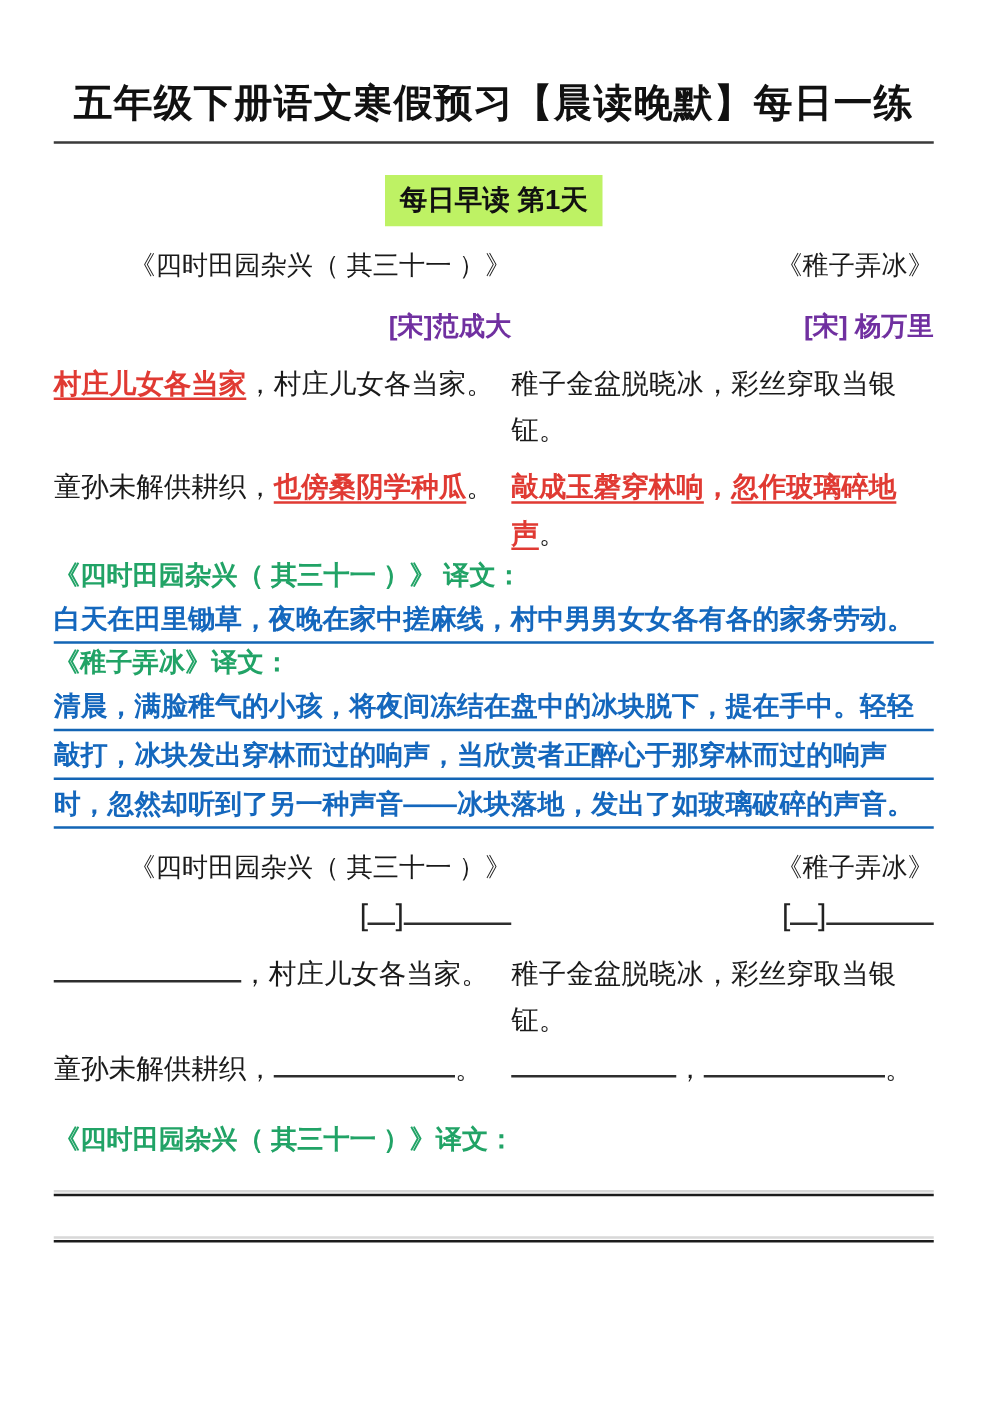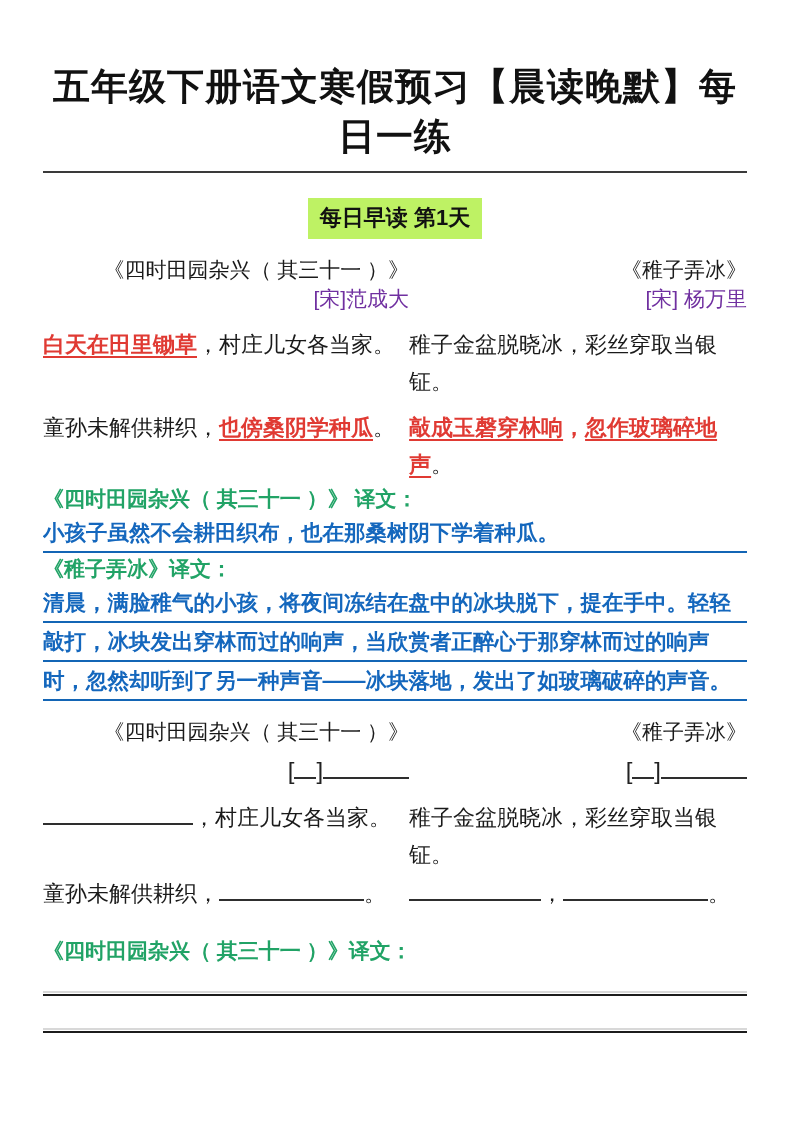--- a/index.html
+++ b/index.html
@@ -10,21 +10,21 @@
     overflow:hidden;
   }
   .page{
     box-sizing:border-box;
     width:793px;height:1121px;
     padding:62px 46px 0 43px;
   }
   
   .doc-title{
     margin:0;
-    font-size:37px;
+    font-size:31px;
     font-weight:bold;
     text-align:center;
     letter-spacing:1px;
     color:#111;
   }
   .title-rule{
     border:0;
     border-top:2px solid #3a3a3a;
     margin:9px 0 0 0;
   }
@@ -37,21 +37,21 @@
     font-size:22px;
     font-weight:bold;
     padding:5px 12px 6px 12px;
   }
   
   .row{display:flex;width:100%;}
   .col-l{width:52%;box-sizing:border-box;}
   .col-r{width:48%;box-sizing:border-box;}
   .ctr{text-align:right;}
   .titles-row{margin-top:17px;font-size:21px;}
-  .authors-row{margin-top:1px;font-size:21px;font-weight:normal;}
+  .authors-row{margin-top:21px;font-size:21px;font-weight:bold;}
   .purple{color:#7030A0;}
   .poem-row{margin-top:9px;font-size:22px;line-height:37px;}
   .poem-row.first{margin-top:13px;}
   .red{color:#e03a33;font-weight:bold;}
   .u{text-decoration:underline;text-underline-offset:4px;}
   
   .green-hdr{
     margin-top:1px;
     color:#21a366;
     font-size:21px;
@@ -114,38 +114,38 @@
       <div class="col-r ctr">《稚子弄冰》</div>
     </div>
 
     <div class="row authors-row purple">
       <div class="col-l ctr">[宋]范成大</div>
       <div class="col-r ctr">[宋] 杨万里</div>
     </div>
 
     <div class="row poem-row first">
       <div class="col-l">
-        <span class="red u">白天在田里锄草</span><span>，村庄儿女各当家。</span>
+        <span class="red u">村庄儿女各当家</span><span>，村庄儿女各当家。</span>
       </div>
       <div class="col-r">
         <span>稚子金盆脱晓冰，彩丝穿取当银钲。</span>
       </div>
     </div>
 
     <div class="row poem-row">
       <div class="col-l">
         <span>童孙未解供耕织，</span><span class="red u">也傍桑阴学种瓜</span><span>。</span>
       </div>
       <div class="col-r">
         <span class="red u">敲成玉磬穿林响</span><span class="red">，</span><span class="red u">忽作玻璃碎地声</span><span>。</span>
       </div>
     </div>
 
     <div class="green-hdr">《四时田园杂兴（ 其三十一 ）》 译文：</div>
-    <div class="blue-line">小孩子虽然不会耕田织布，也在那桑树阴下学着种瓜。</div>
+    <div class="blue-line">白天在田里锄草，夜晚在家中搓麻线，村中男男女女各有各的家务劳动。</div>
 
     <div class="green-hdr">《稚子弄冰》译文：</div>
     <div class="blue-line">清晨，满脸稚气的小孩，将夜间冻结在盘中的冰块脱下，提在手中。轻轻</div>
     <div class="blue-line">敲打，冰块发出穿林而过的响声，当欣赏者正醉心于那穿林而过的响声</div>
     <div class="blue-line">时，忽然却听到了另一种声音——冰块落地，发出了如玻璃破碎的声音。</div>
   </section>
 
   <section>
 
     <div class="row titles-row">

